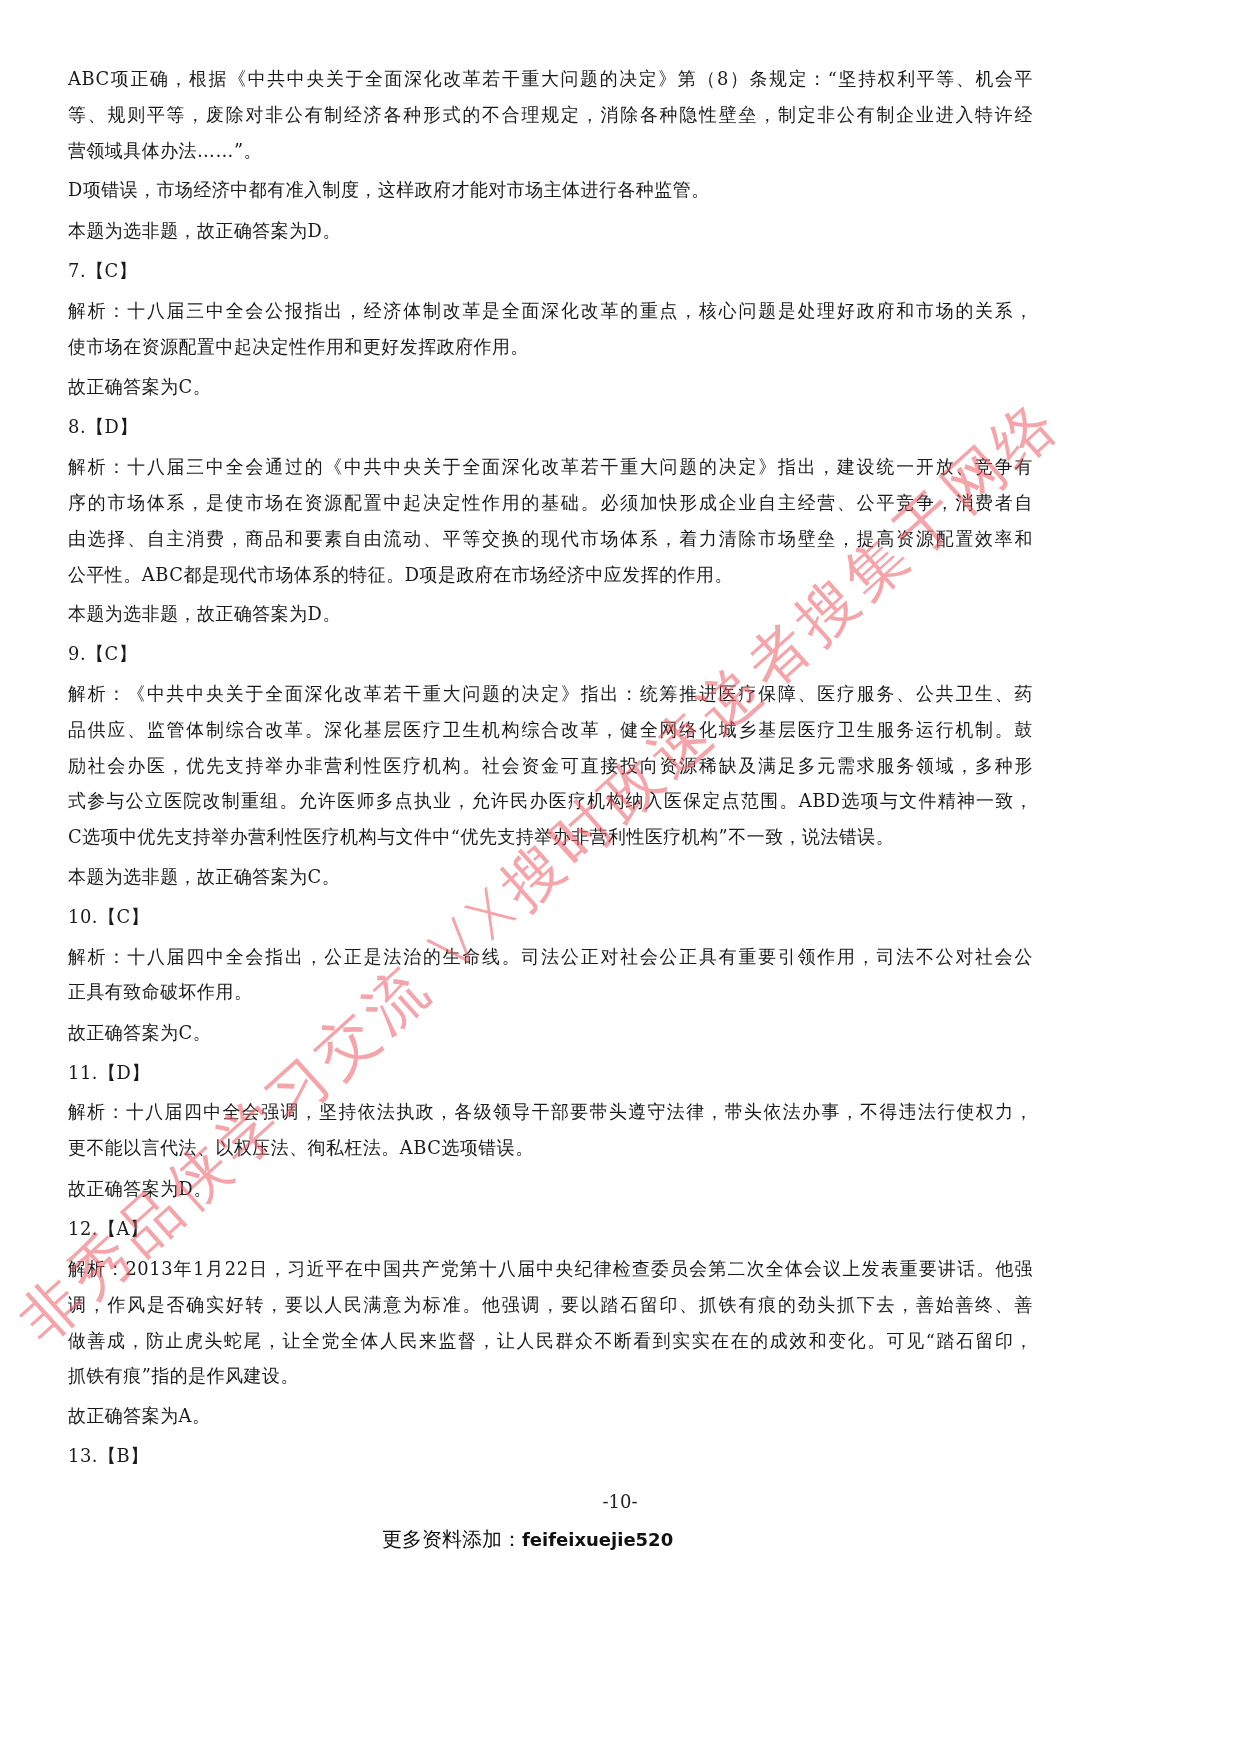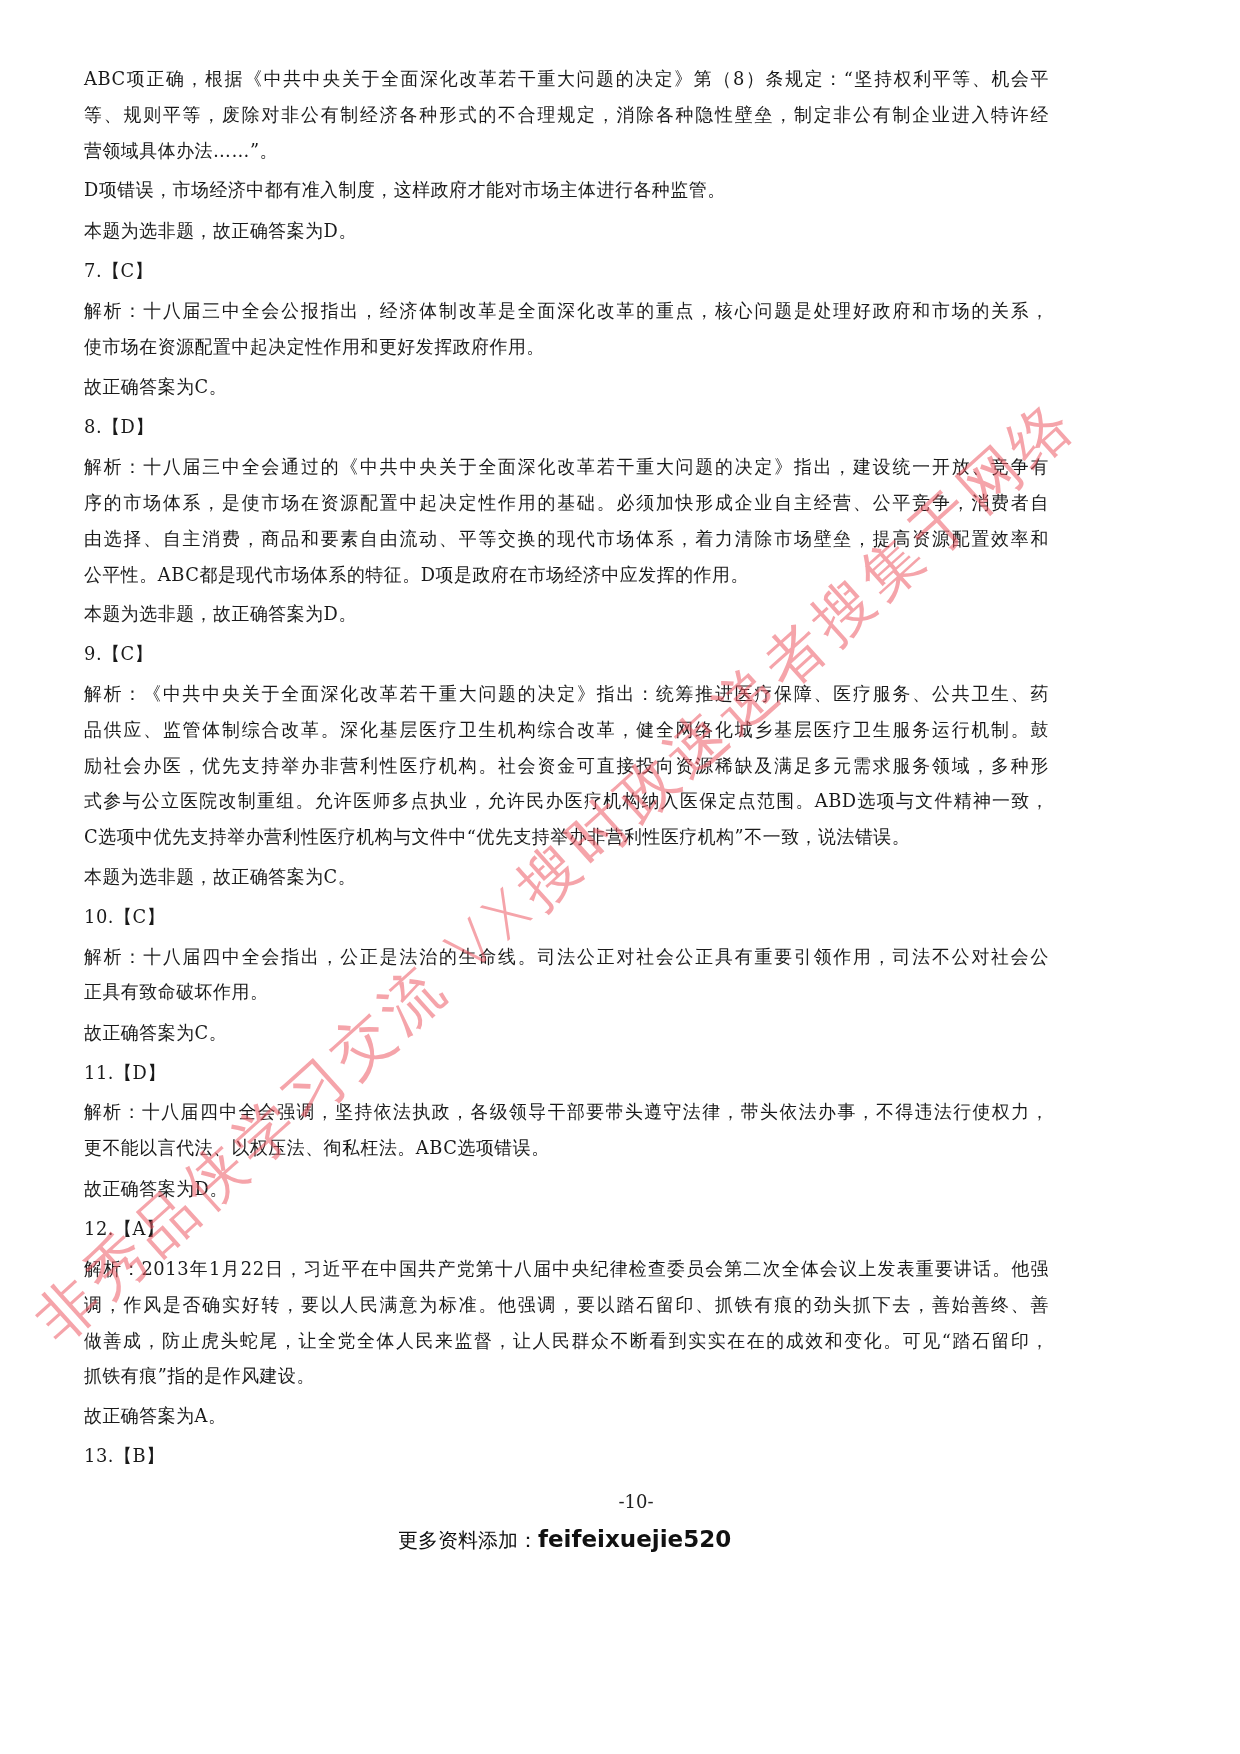--- a/index.html
+++ b/index.html
@@ -10,21 +10,21 @@
   body {
     width: 1240px;
     height: 1754px;
     position: relative;
     overflow: hidden;
     font-family: "DejaVu Serif", "Liberation Serif", serif;
     color: #1a1a1a;
   }
   .page {
     position: absolute;
-    left: 16px; top: 0;
+    left: 0; top: 0;
     width: 1000px;
     height: 1754px;
   }
   .line {
     position: absolute;
     left: 68px;
     width: 1000px;
     font-size: 18.5px;
     line-height: 24px;
     white-space: nowrap;
@@ -55,21 +55,21 @@
     font-size: 20px;
     color: #111;
     white-space: nowrap;
   }
   .footer .label {
     font-family: Liberation Sans, sans-serif;
   }
   .footer .contact {
     font-family: "DejaVu Sans", "Liberation Sans", sans-serif;
     font-weight: bold;
-    font-size: 23px;
+    font-size: 18px;
     text-align: center;
   }
   .watermark {
     position: absolute;
     pointer-events: none;
     color: rgba(236, 90, 100, 0.55);
     font-family: "DejaVu Sans", "Liberation Sans", sans-serif;
     white-space: nowrap;
     transform-origin: left center;
     z-index: 5;

